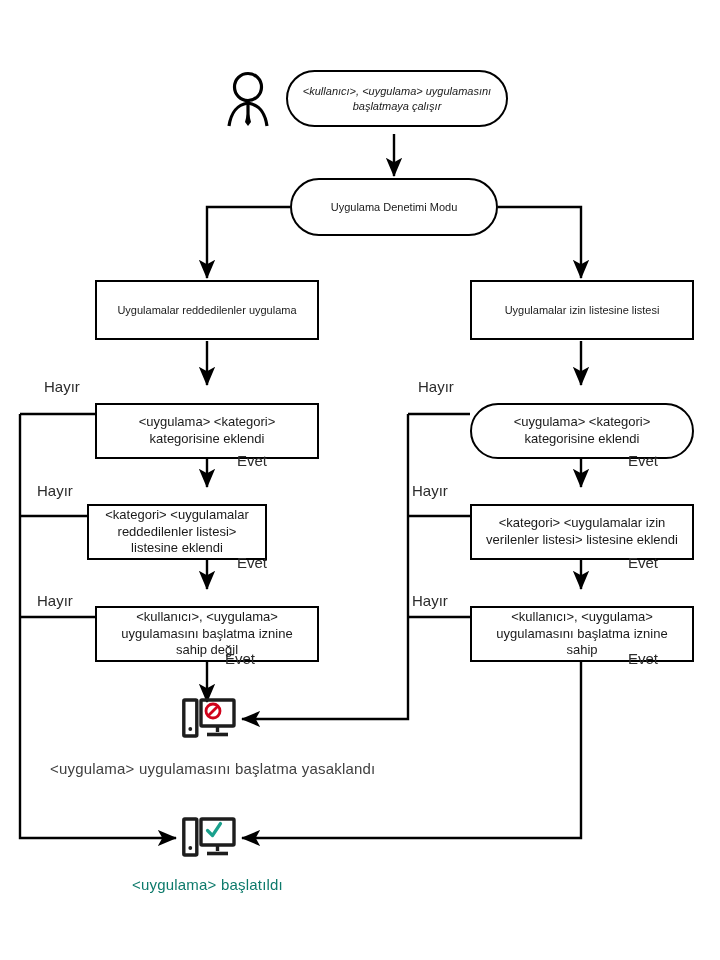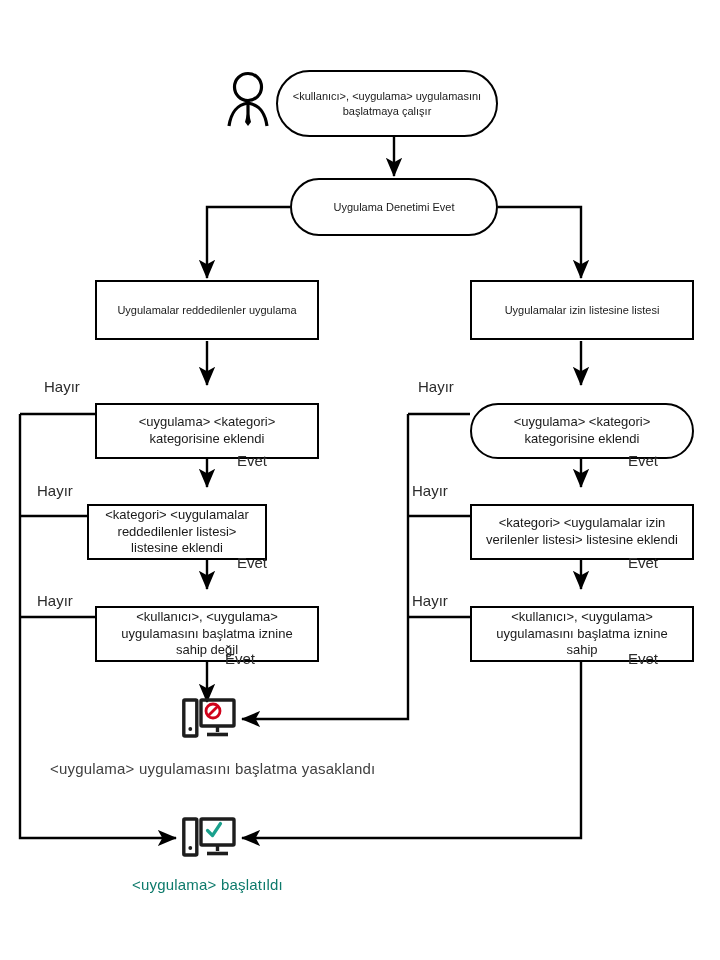--- a/index.html
+++ b/index.html
@@ -120,26 +120,26 @@
   <div class="actor" style="left:222px; top:70px;">
     <svg width="52" height="62" viewBox="0 0 52 62">
       <circle cx="26" cy="17" r="13.5" fill="none" stroke="#000" stroke-width="3.2"></circle>
       <path d="M26,31 L26,50" stroke="#000" stroke-width="3.2" fill="none"></path>
       <path d="M26,33 C14,35 9,43 7,56" stroke="#000" stroke-width="3.2" fill="none"></path>
       <path d="M26,33 C38,35 43,43 45,56" stroke="#000" stroke-width="3.2" fill="none"></path>
       <path d="M26,40 L23,52 L26,56 L29,52 z" fill="#000"></path>
     </svg>
   </div>
 
-  <div class="node stadium fs11" style="left:276px; top:70px; width:222px; height:67px;">
+  <div class="node stadium fs11" style="left:286px; top:70px; width:222px; height:57px;font-style:italic;">
     <span class="label">&lt;kullanıcı&gt;,  &lt;uygulama&gt; uygulamasını başlatmaya çalışır</span>
   </div>
 
   <div class="node stadium fs11" style="left:290px; top:178px; width:208px; height:58px;">
-    <span class="label">Uygulama Denetimi Evet</span>
+    <span class="label">Uygulama Denetimi Modu</span>
   </div>
 
   <div class="node rect fs11" style="left:95px; top:280px; width:224px; height:60px;">
     <span class="label">Uygulamalar reddedilenler uygulama</span>
   </div>
 
   <div class="node rect fs11" style="left:470px; top:280px; width:224px; height:60px;">
     <span class="label">Uygulamalar izin listesine listesi</span>
   </div>
 

